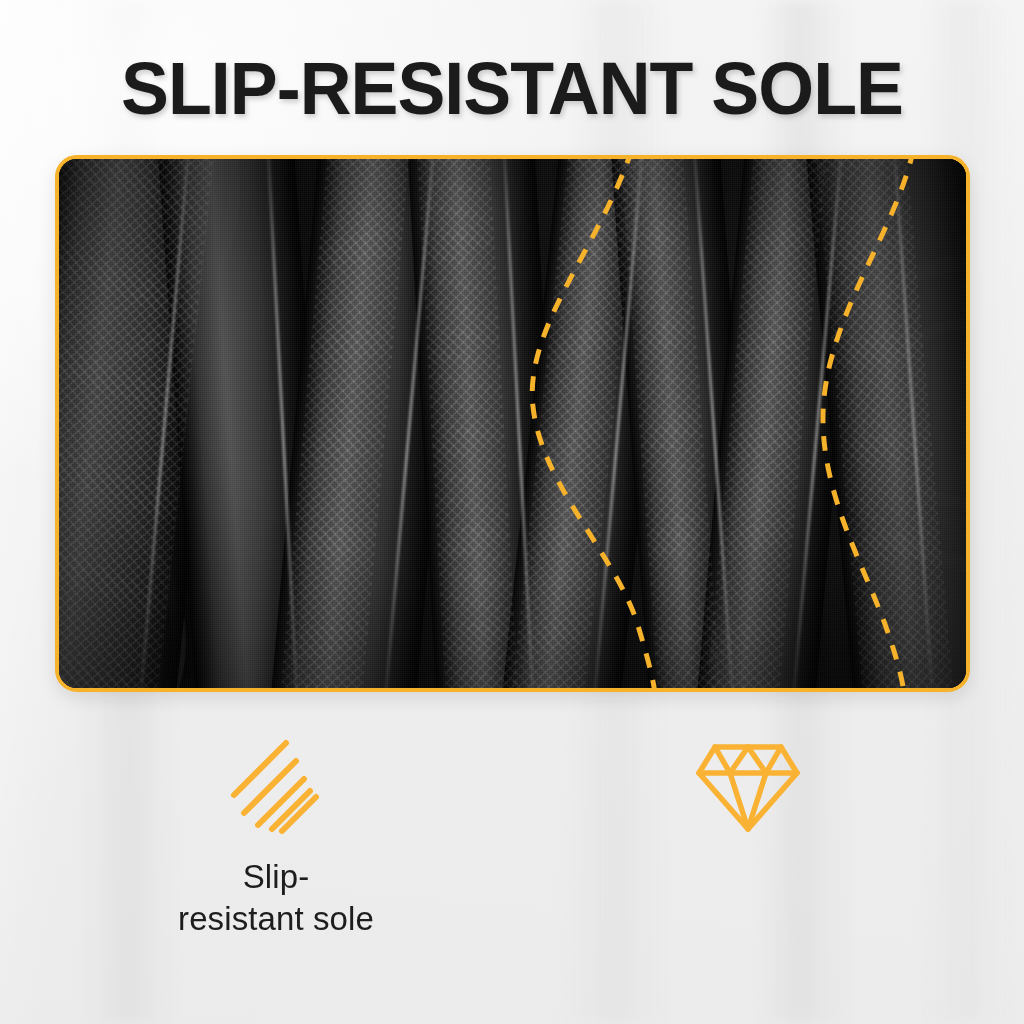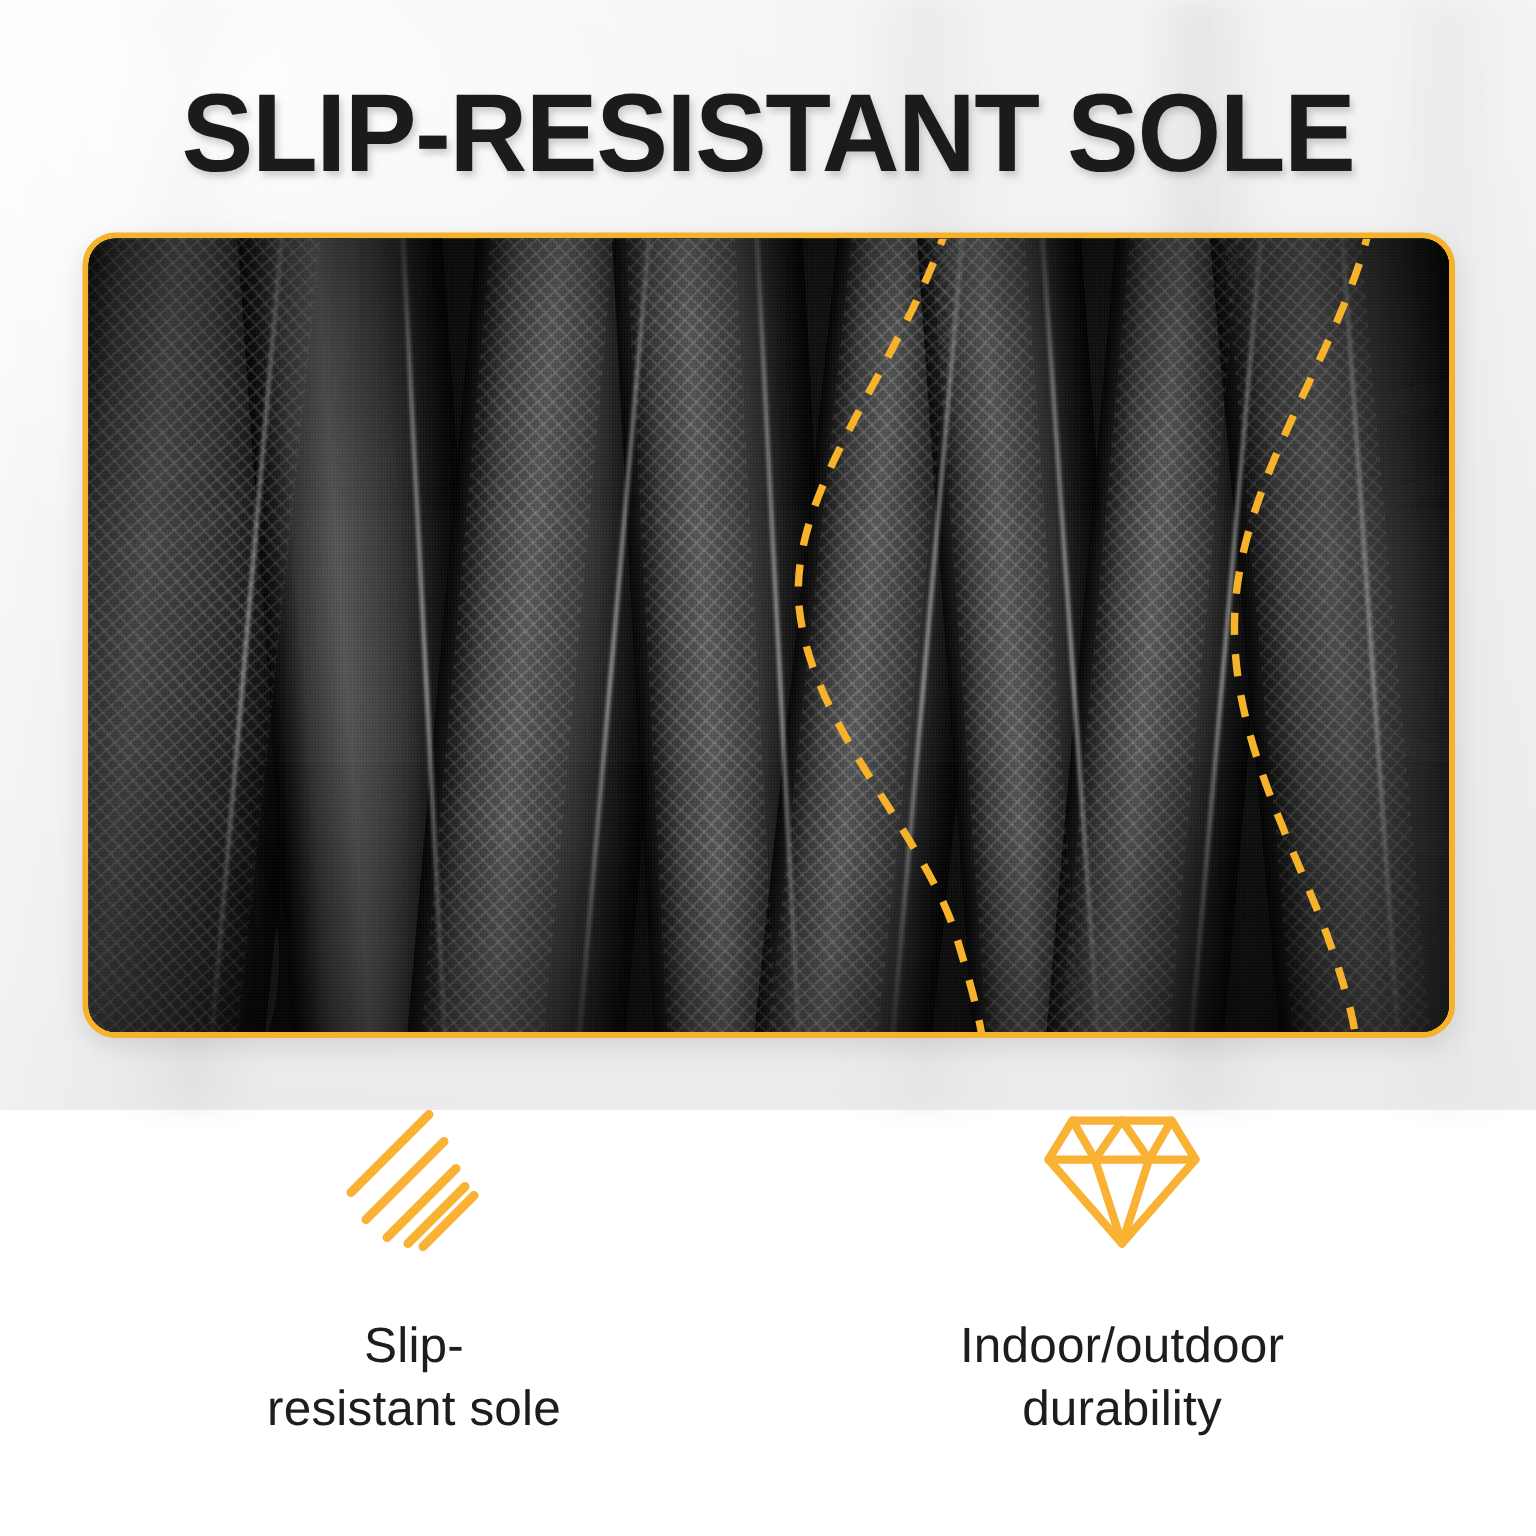--- a/index.html
+++ b/index.html
@@ -6,21 +6,21 @@
 
   html,body{
     width:1024px; height:1024px;
     overflow:hidden;
     font-family:"Liberation Sans", sans-serif;
   }
 
   
   #page{
     position:relative;
-    width:1024px; height:740px;
+    width:1024px; height:1024px;
     background:#f0f0f0;
   }
   .bg-grad{
     position:absolute; inset:0;
     background:
       linear-gradient(100deg, rgba(255,255,255,.75) 0%, rgba(255,255,255,0) 18%),
       linear-gradient(185deg, #f4f4f4 0%, #efefef 45%, #ebebeb 100%);
   }
   
   .bg-streaks{
@@ -170,21 +170,21 @@
   }
   .feature{
     flex:1 1 0;
     display:flex; flex-direction:column; align-items:center;
   }
   .feat-icon{
     height:118px;
     display:flex; align-items:center; justify-content:center;
   }
   .feat-label{
-    margin-top:32px;
+    margin-top:12px;
     text-align:center;
     font-family:"Liberation Sans", sans-serif;
     font-size:33px;
     line-height:1.28;
     color:#1d1d1d;
     white-space:pre-line;
     letter-spacing:.1px;
   }
   .f1 .feat-label{ max-width:250px; }
   .f2 .feat-label{ max-width:300px; }
@@ -274,19 +274,17 @@
             <path d="M23 12 H89 L105 38 L56 94 L7 38 Z"></path>
             <path d="M7 38 H105"></path>
             <path d="M23 12 L38 38"></path>
             <path d="M89 12 L74 38"></path>
             <path d="M38 38 L56 12 L74 38"></path>
             <path d="M38 38 L56 94"></path>
             <path d="M74 38 L56 94"></path>
           </g>
         </svg>
       </div>
-      <div class="feat-label">Indoor/outdoor
-durability</div>
     </div>
 
 
   </div>
 </div>
 
 </body></html>

